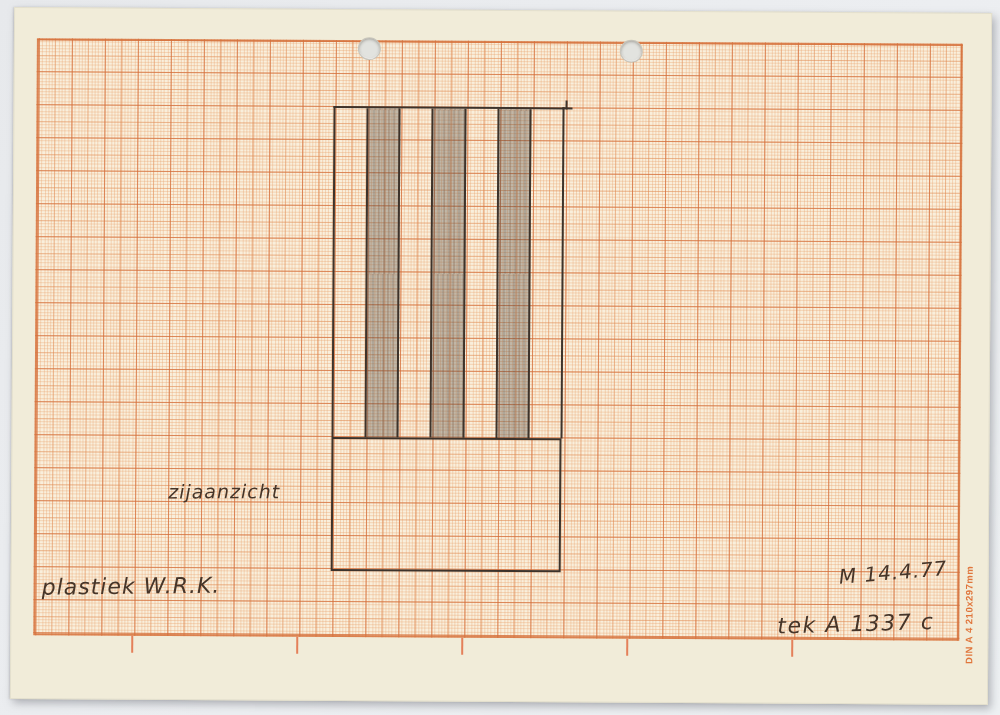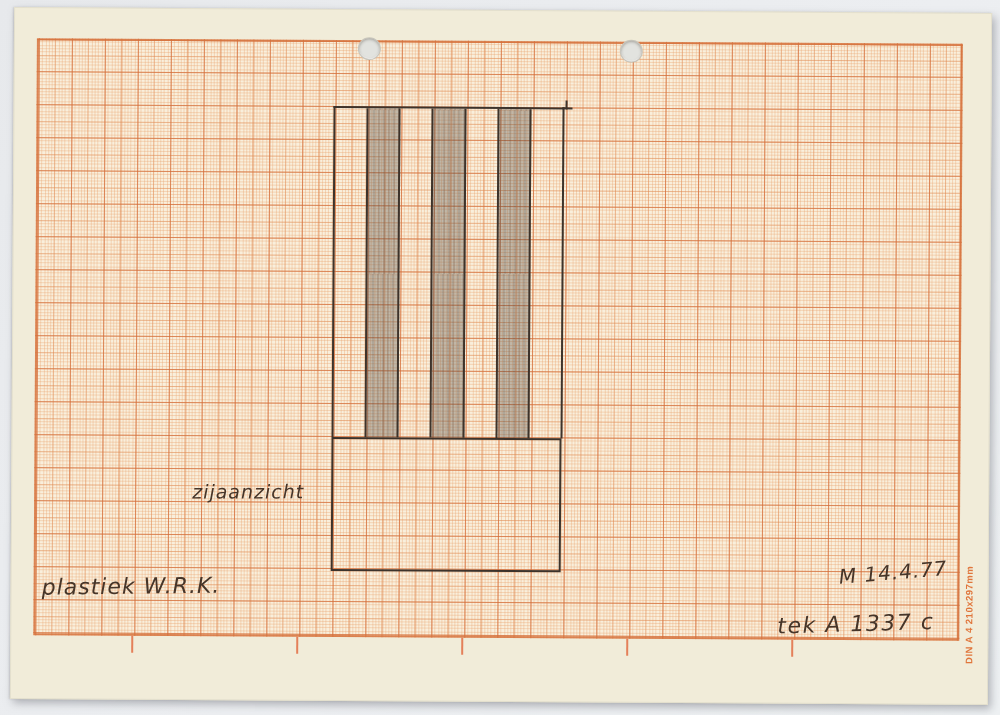--- a/index.html
+++ b/index.html
@@ -113,21 +113,21 @@
   }
   
   .hand {
     position: absolute;
     font-family: "DejaVu Sans", sans-serif;
     font-style: italic;
     color: #463529;
     white-space: nowrap;
     letter-spacing: 1px;
   }
-  .lbl-view  { left: 156px; top: 471px; font-size: 19px; transform: rotate(-0.5deg); margin-left: 24px; }
+  .lbl-view  { left: 156px; top: 471px; font-size: 19px; transform: rotate(-0.5deg); }
   .lbl-title { left: 30px;  top: 565px; font-size: 22px; transform: rotate(-1deg); }
   .lbl-date  { left: 827px; top: 547px; font-size: 20px; transform: rotate(-5deg); }
   .lbl-ref   { left: 766px; top: 598px; font-size: 22px; letter-spacing: 1.5px; transform: rotate(-2deg); }
   
   .din {
     position: absolute;
     left: 952px;
     top: 538px;
     height: 112px;
     writing-mode: vertical-rl;

